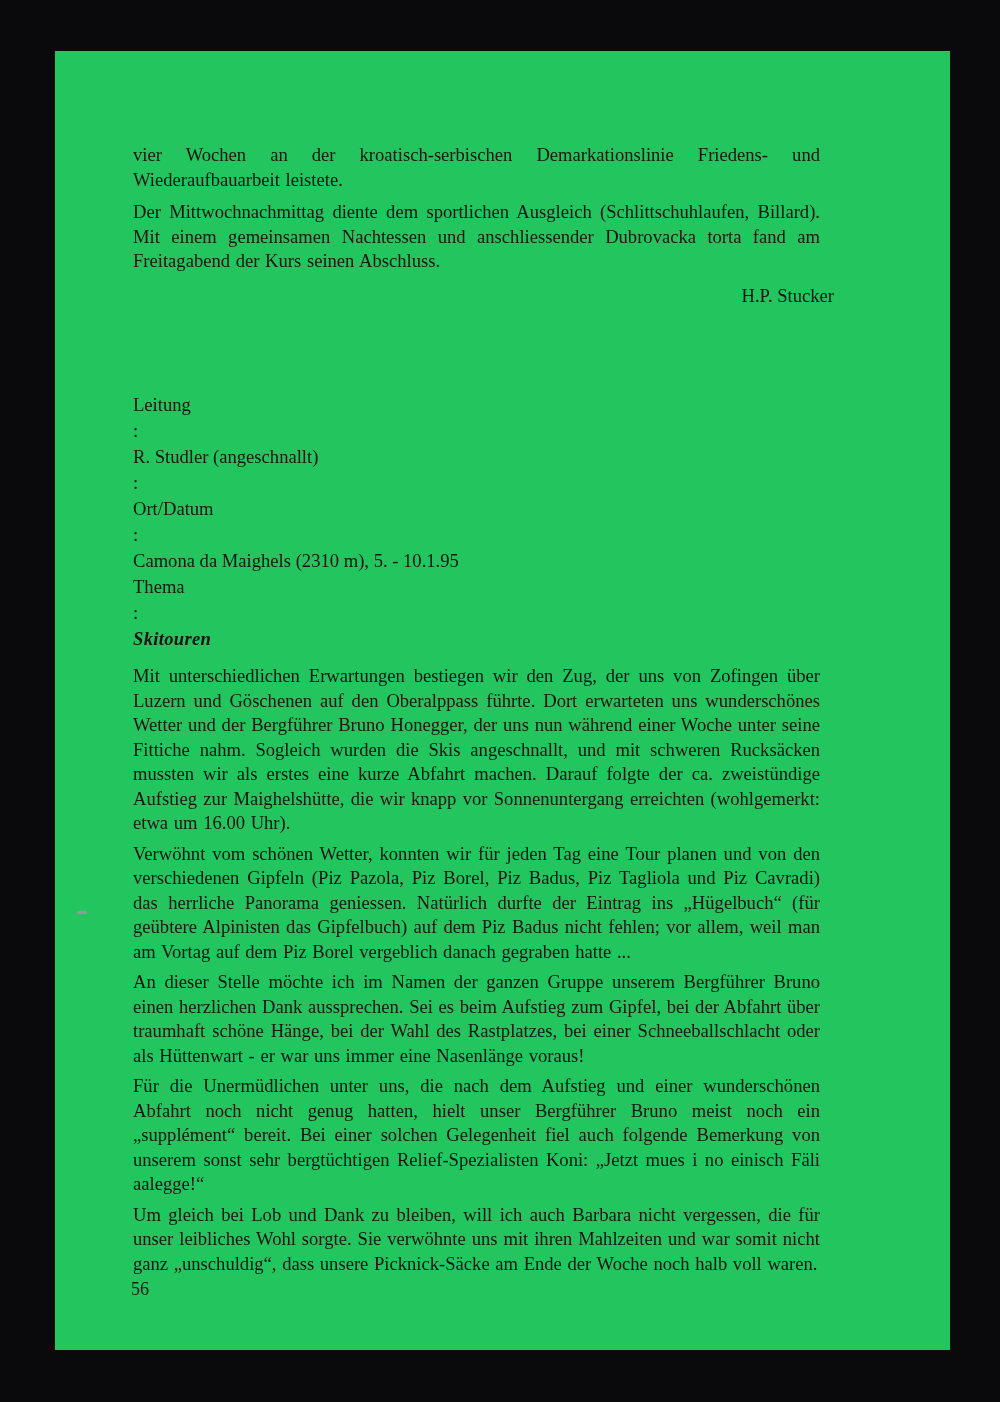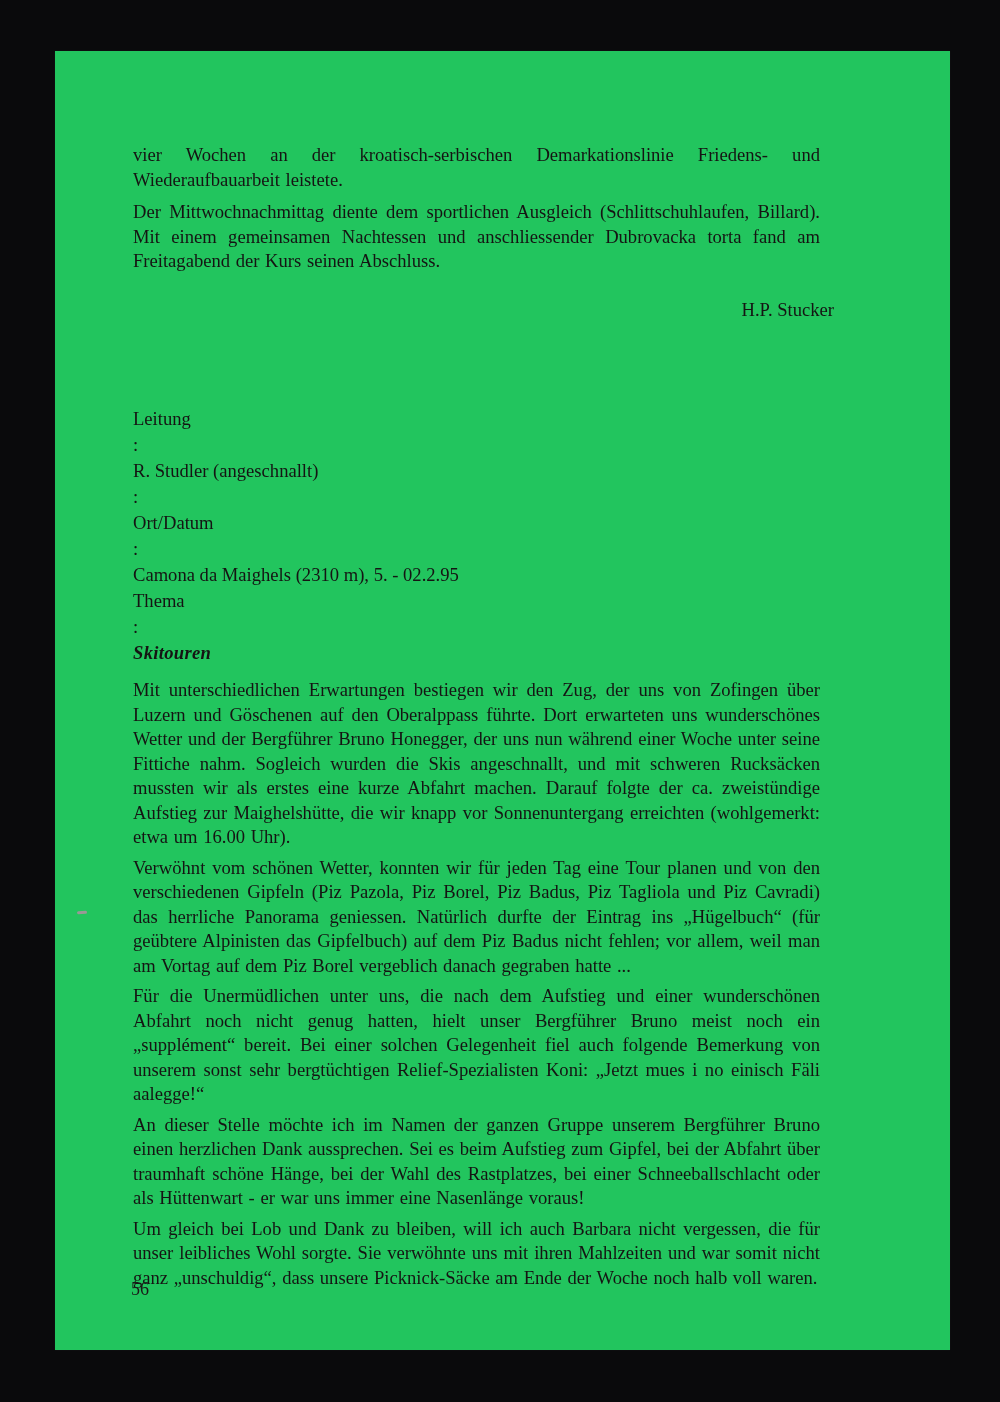--- a/index.html
+++ b/index.html
@@ -32,21 +32,21 @@
     padding: 92px 130px 0 78px;
     color: #151413;
     font-size: 18.6px;
     line-height: 24.5px;
   }
   .content p {
     margin: 0 0 8px 0;
     text-align: justify;
     word-spacing: 1px;
   }
-  p.para-intro-2 { margin-bottom: 24px; }
+  p.para-intro-2 { margin-bottom: 10px; }
   .signature {
     text-align: right;
     margin: 0 -14px 84px 0;
     line-height: 24.5px;
   }
   .meta-table {
     margin: 0 0 12px 0;
   }
   .meta-row {
     display: flex;
@@ -100,36 +100,36 @@
         <span class="meta-sep">:</span>
         <span class="meta-value">R. Studler (angeschnallt)</span>
       </div>
       <div class="meta-row">
         <span class="meta-label"></span>
         <span class="meta-sep">:</span>
       </div>
       <div class="meta-row">
         <span class="meta-label">Ort/Datum</span>
         <span class="meta-sep">:</span>
-        <span class="meta-value">Camona da Maighels (2310 m), 5. - 02.2.95</span>
+        <span class="meta-value">Camona da Maighels (2310 m), 5. - 10.1.95</span>
       </div>
       <div class="meta-row">
         <span class="meta-label">Thema</span>
         <span class="meta-sep">:</span>
         <span class="meta-value emph">Skitouren</span>
       </div>
     </div>
 
     <p class="body-para">Mit unterschiedlichen Erwartungen bestiegen wir den Zug, der uns von Zofingen über Luzern und Göschenen auf den Oberalppass führte. Dort erwarteten uns wunderschönes Wetter und der Bergführer Bruno Honegger, der uns nun während einer Woche unter seine Fittiche nahm. Sogleich wurden die Skis angeschnallt, und mit schweren Rucksäcken mussten wir als erstes eine kurze Abfahrt machen. Darauf folgte der ca. zweistündige Aufstieg zur Maighelshütte, die wir knapp vor Sonnenuntergang erreichten (wohlgemerkt: etwa um 16.00 Uhr).</p>
 
     <p class="body-para">Verwöhnt vom schönen Wetter, konnten wir für jeden Tag eine Tour planen und von den verschiedenen Gipfeln (Piz Pazola, Piz Borel, Piz Badus, Piz Tagliola und Piz Cavradi) das herrliche Panorama geniessen. Natürlich durfte der Eintrag ins „Hügelbuch“ (für geübtere Alpinisten das Gipfelbuch) auf dem Piz Badus nicht fehlen; vor allem, weil man am Vortag auf dem Piz Borel vergeblich danach gegraben hatte ...</p>
 
+    <p class="body-para">An dieser Stelle möchte ich im Namen der ganzen Gruppe unserem Bergführer Bruno einen herzlichen Dank aussprechen. Sei es beim Aufstieg zum Gipfel, bei der Abfahrt über traumhaft schöne Hänge, bei der Wahl des Rastplatzes, bei einer Schneeballschlacht oder als Hüttenwart - er war uns immer eine Nasenlänge voraus!</p>
+
     <p class="body-para">Für die Unermüdlichen unter uns, die nach dem Aufstieg und einer wunderschönen Abfahrt noch nicht genug hatten, hielt unser Bergführer Bruno meist noch ein „supplément“ bereit. Bei einer solchen Gelegenheit fiel auch folgende Bemerkung von unserem sonst sehr bergtüchtigen Relief-Spezialisten Koni: „Jetzt mues i no einisch Fäli aalegge!“</p>
-
-    <p class="body-para">An dieser Stelle möchte ich im Namen der ganzen Gruppe unserem Bergführer Bruno einen herzlichen Dank aussprechen. Sei es beim Aufstieg zum Gipfel, bei der Abfahrt über traumhaft schöne Hänge, bei der Wahl des Rastplatzes, bei einer Schneeballschlacht oder als Hüttenwart - er war uns immer eine Nasenlänge voraus!</p>
 
     <p class="body-para">Um gleich bei Lob und Dank zu bleiben, will ich auch Barbara nicht vergessen, die für unser leibliches Wohl sorgte. Sie verwöhnte uns mit ihren Mahlzeiten und war somit nicht ganz „unschuldig“, dass unsere Picknick-Säcke am Ende der Woche noch halb voll waren.</p>
 
   </div>
 
   <div class="margin-speck"></div>
 
   <div class="page-number">56</div>
 </div>
 

